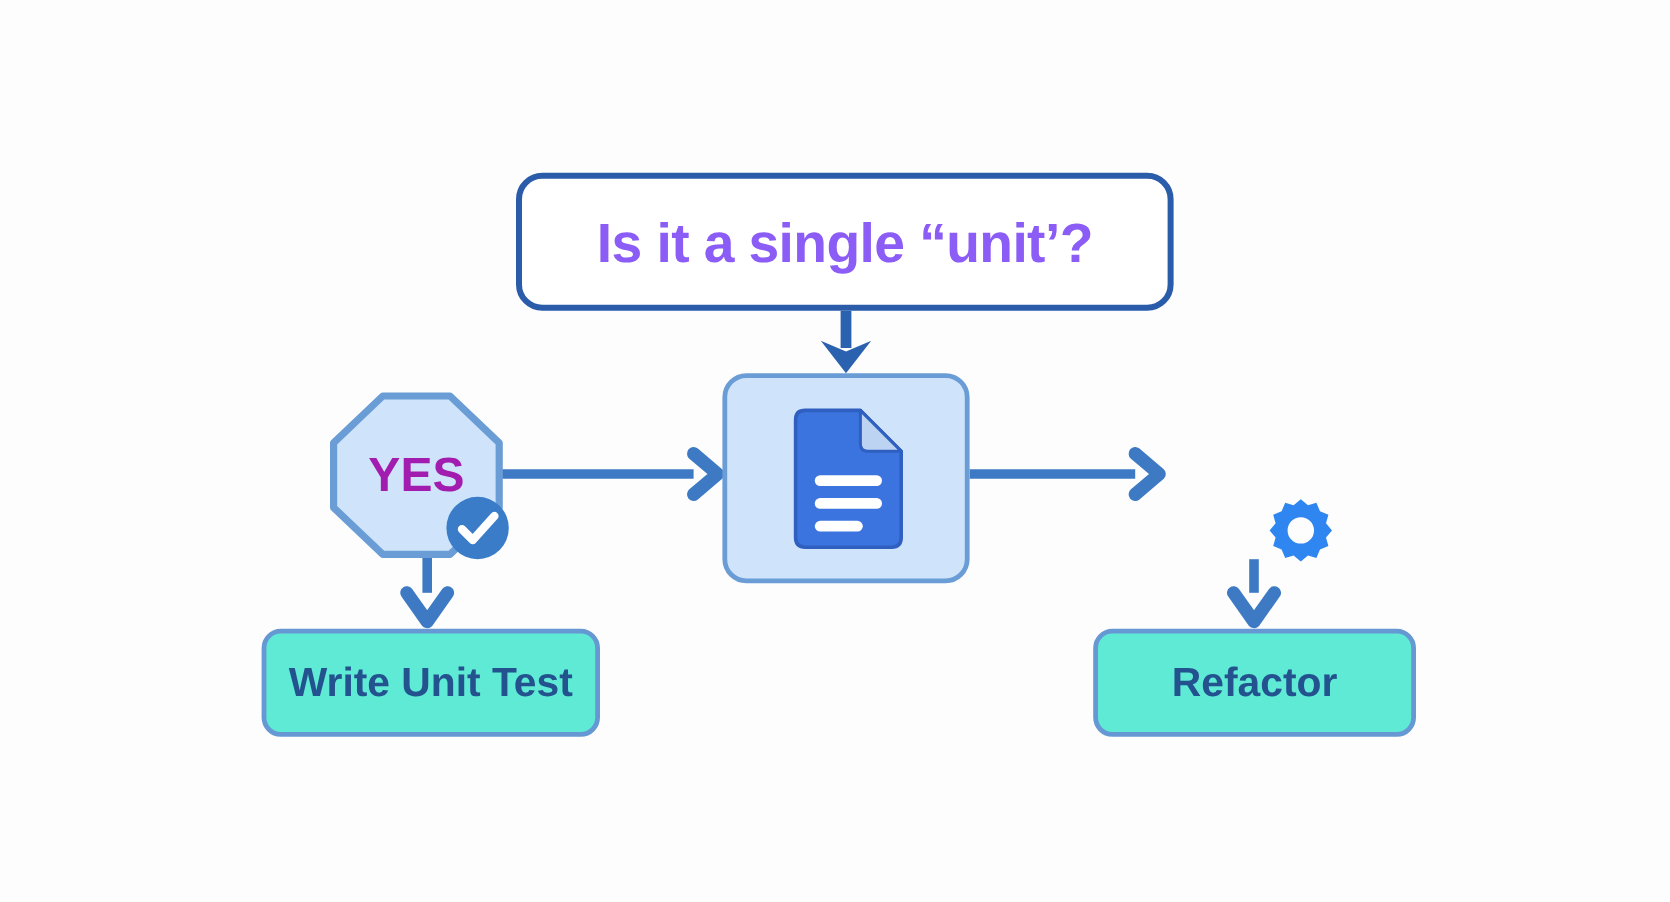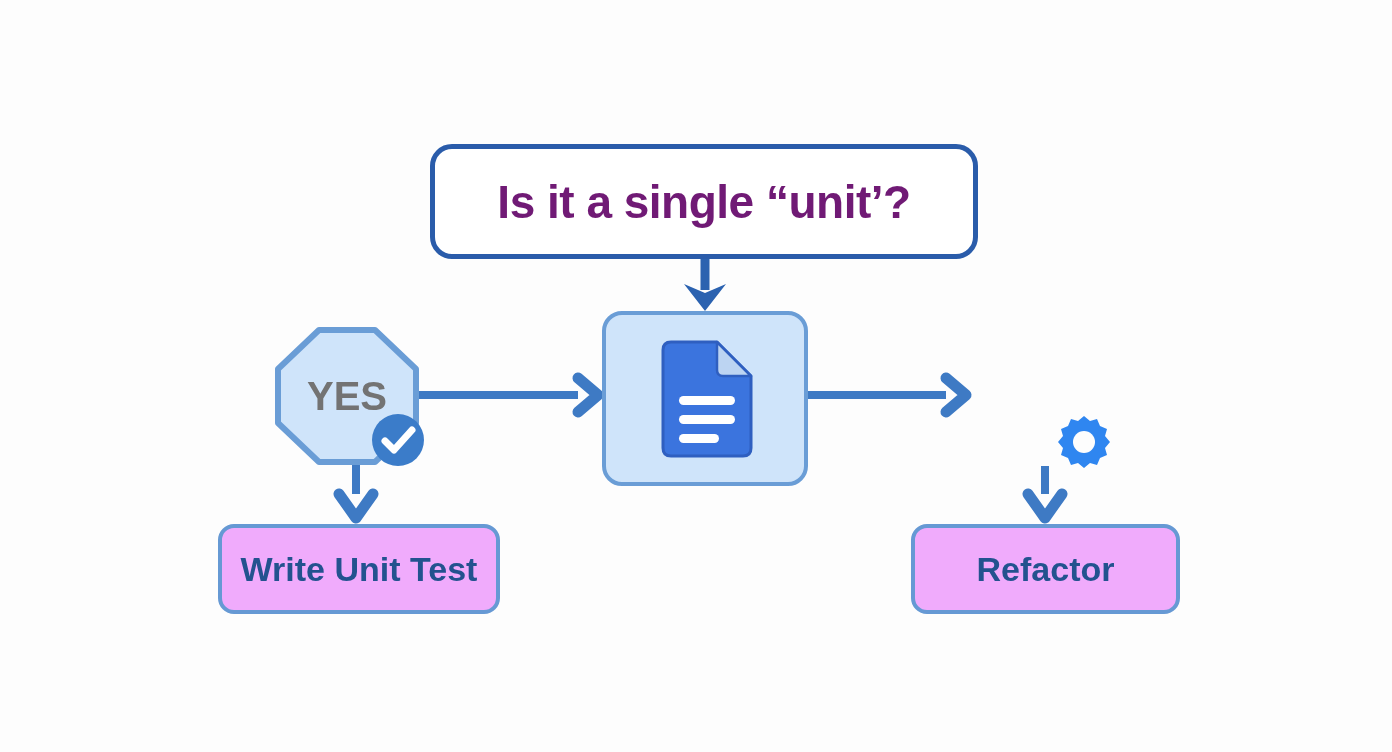--- a/index.html
+++ b/index.html
@@ -38,21 +38,21 @@
     top: 144px;
     width: 548px;
     height: 115px;
     background: #ffffff;
     border: 5px solid #2a5caa;
     border-radius: 22px;
   }
   #decision-box .label {
     font-size: 46px;
     font-weight: bold;
-    color: #701a75;
+    color: #8b5cf6;
     letter-spacing: -0.5px;
     white-space: nowrap;
   }
 
   
   #doc-card {
     left: 602px;
     top: 311px;
     width: 206px;
     height: 175px;
@@ -72,38 +72,38 @@
   .octagon-label {
     position: absolute;
     left: 0; top: 0;
     width: 146px;
     height: 140px;
     display: flex;
     align-items: center;
     justify-content: center;
     font-size: 40px;
     font-weight: bold;
-    color: #737373;
+    color: #a21caf;
     letter-spacing: 0px;
     pointer-events: none;
   }
   #no-node .octagon-label { font-size: 42px; }
 
   
   .badge {
     position: absolute;
     width: 56px;
     height: 56px;
   }
   #check-badge { left: 370px; top: 412px; }
   #gear-badge  { left: 1056px; top: 414px; }
 
   
   .outcome-box {
-    background: #f0abfc;
+    background: #5eead4;
     border: 4px solid #6699d4;
     border-radius: 16px;
   }
   #write-unit-test-box {
     left: 218px;
     top: 524px;
     width: 282px;
     height: 90px;
   }
   #refactor-box {

